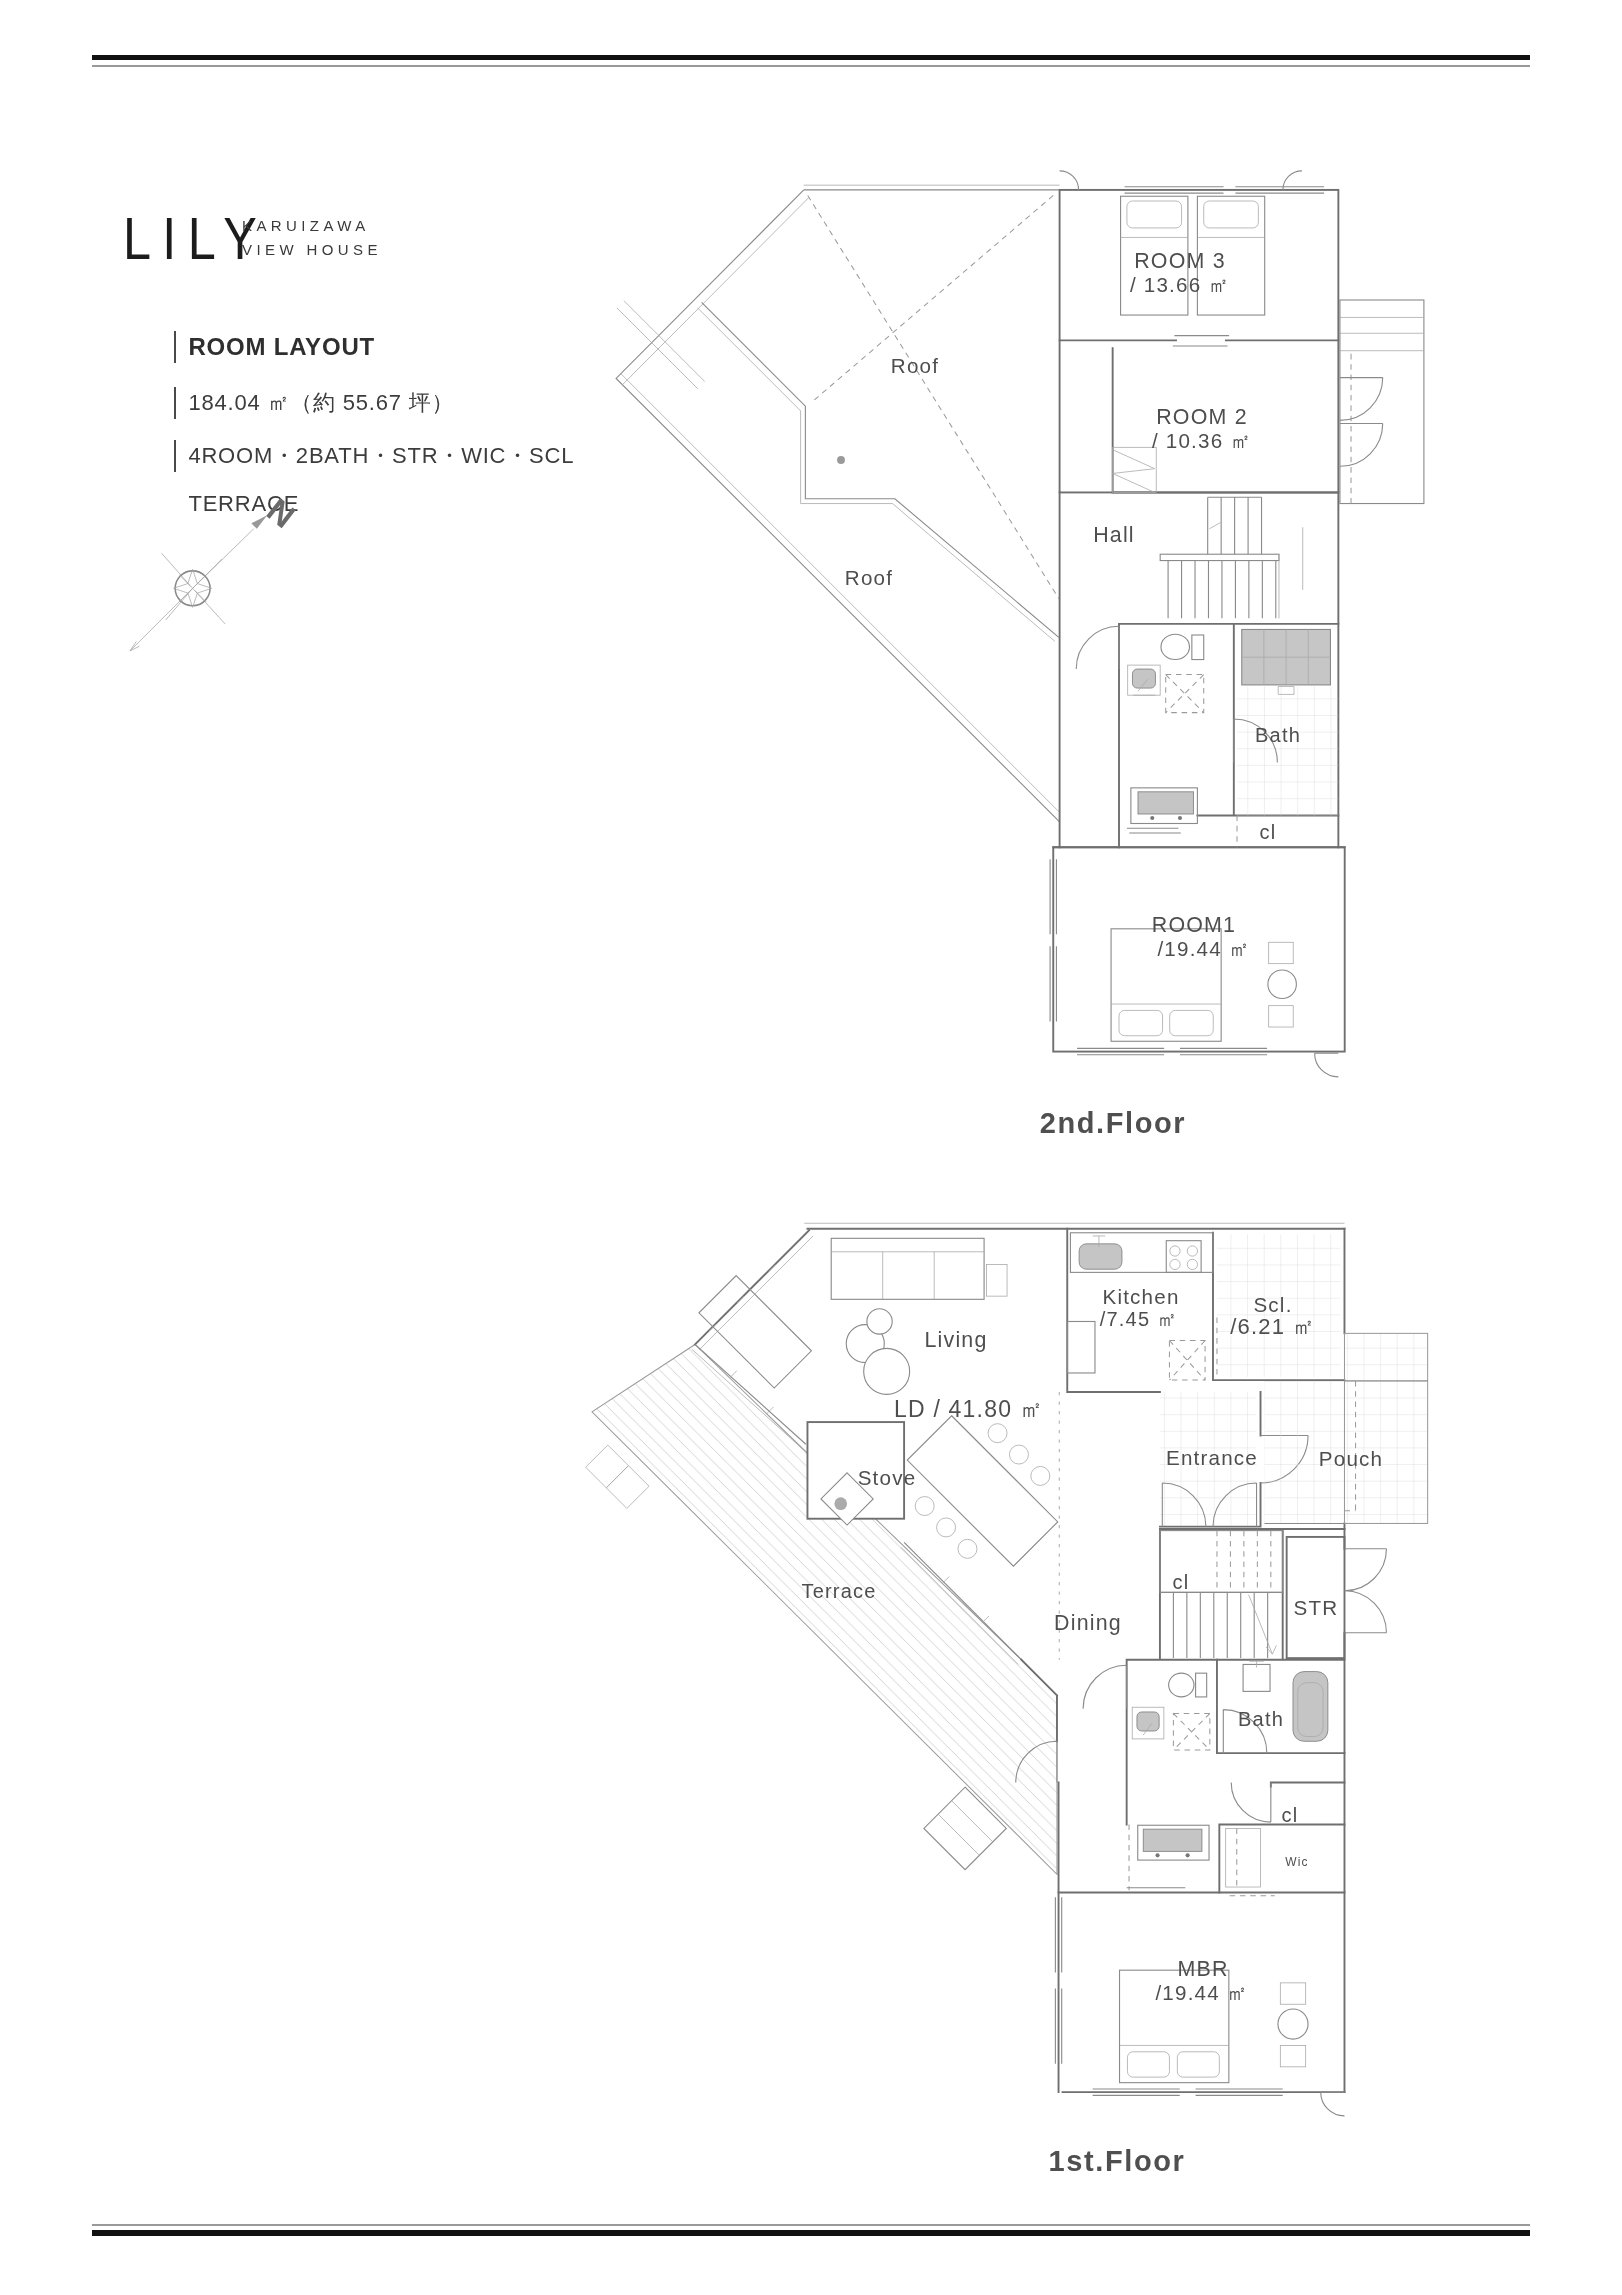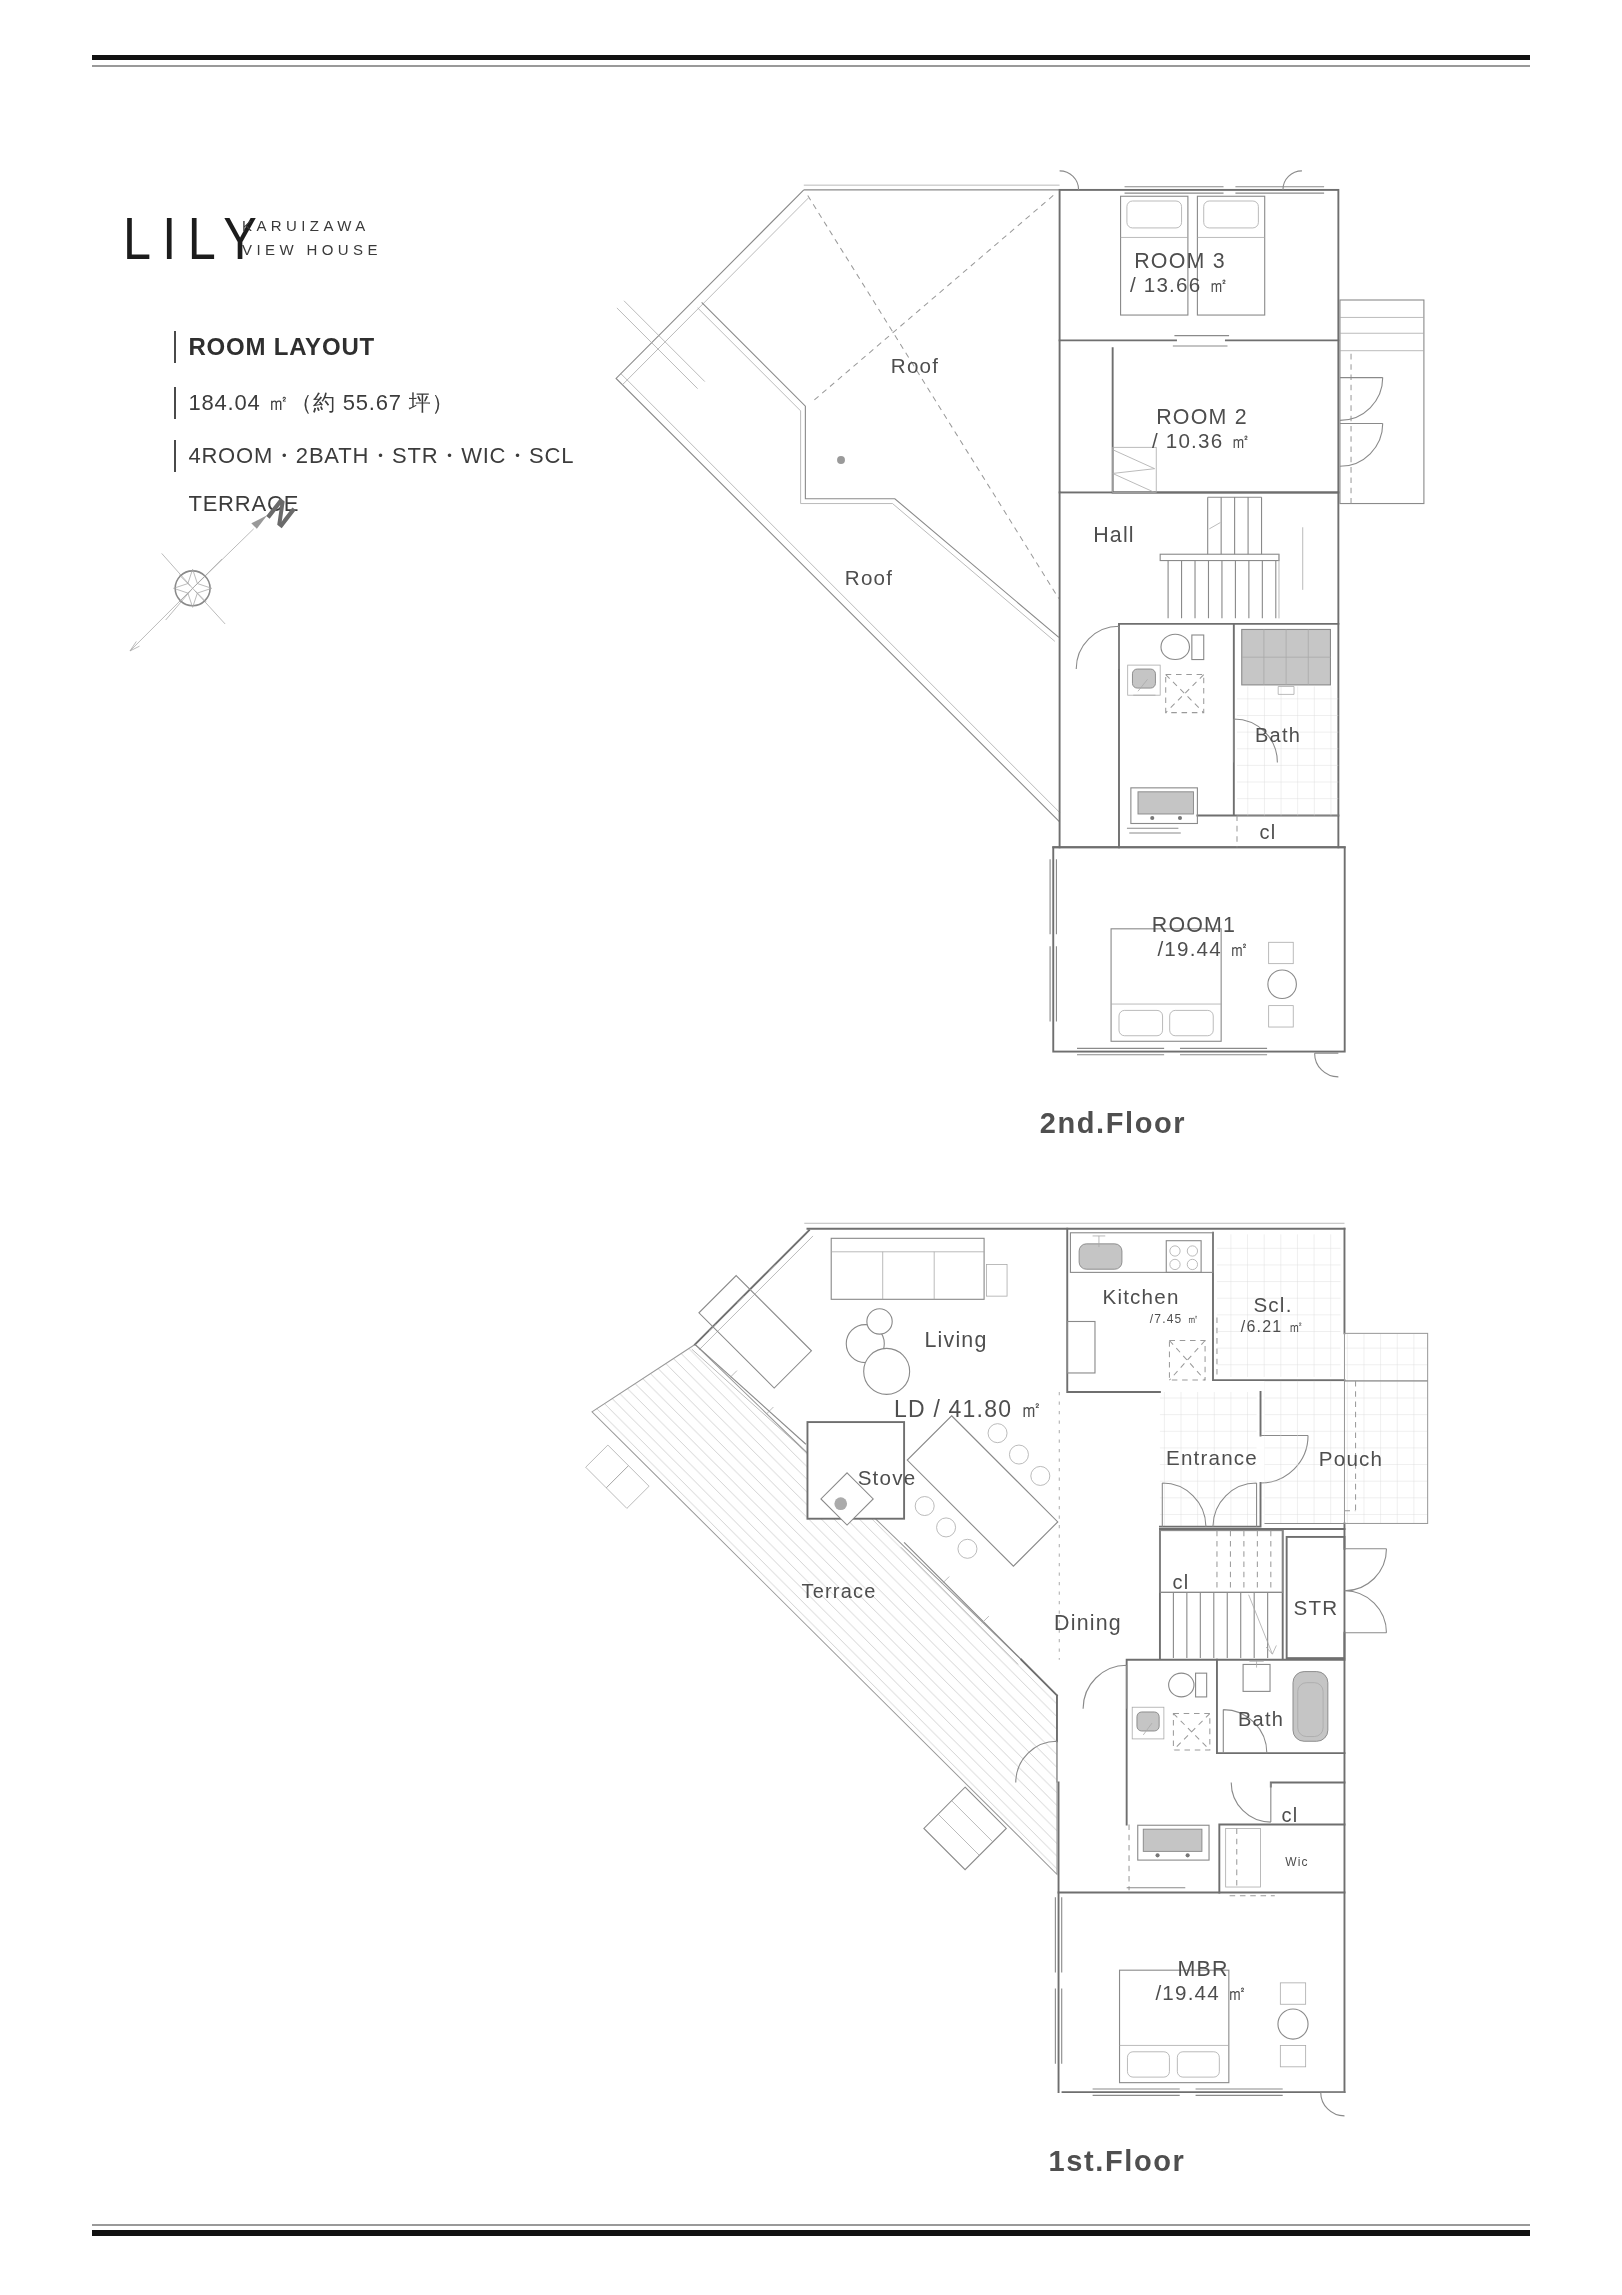--- a/index.html
+++ b/index.html
@@ -374,23 +374,23 @@
       <span class="plan-label" style="left: 1202px; top: 417px;">ROOM 2</span>
       <span class="plan-label" style="left: 1202px; top: 441px; font-size: 20.6px;">/ 10.36 ㎡</span>
       <span class="plan-label" style="left: 1114px; top: 535px;">Hall</span>
       <span class="plan-label" style="left: 1278px; top: 735px; font-size: 20px;">Bath</span>
       <span class="plan-label" style="left: 1268px; top: 832px; font-size: 20px;">cl</span>
       <span class="plan-label" style="left: 1194px; top: 925px;">ROOM1</span>
       <span class="plan-label" style="left: 1204px; top: 949px; font-size: 20.6px;">/19.44 ㎡</span>
     </div>
   <div class="abs" style="left:0;top:0;width:100%;height:100%;">
       <span class="plan-label" style="left: 1141px; top: 1297px; font-size: 20.6px;">Kitchen</span>
-      <span class="plan-label" style="left: 1139px; top: 1319px; font-size: 12px; margin-left: 36px;">/7.45 ㎡</span>
+      <span class="plan-label" style="left: 1139px; top: 1319px; font-size: 20px;">/7.45 ㎡</span>
       <span class="plan-label" style="left: 1273px; top: 1305px; font-size: 20.6px;">Scl.</span>
-      <span class="plan-label" style="left: 1273px; top: 1327px; font-size: 16px;">/6.21 ㎡</span>
+      <span class="plan-label" style="left: 1273px; top: 1327px; font-size: 22px;">/6.21 ㎡</span>
       <span class="plan-label" style="left: 956px; top: 1340px;">Living</span>
       <span class="plan-label" style="left: 969px; top: 1409px; font-size: 23px;">LD / 41.80 ㎡</span>
       <span class="plan-label" style="left: 1212px; top: 1458px; font-size: 20.6px;">Entrance</span>
       <span class="plan-label" style="left: 1351px; top: 1459px; font-size: 20.6px;">Pouch</span>
       <span class="plan-label" style="left: 887px; top: 1478px; font-size: 20.6px;">Stove</span>
       <span class="plan-label" style="left: 839px; top: 1591px; font-size: 20px;">Terrace</span>
       <span class="plan-label" style="left: 1088px; top: 1587px; margin-top: 36px;">Dining</span>
       <span class="plan-label" style="left: 1181px; top: 1582px; font-size: 20px;">cl</span>
       <span class="plan-label" style="left: 1316px; top: 1608px; font-size: 20.6px;">STR</span>
       <span class="plan-label" style="left: 1261px; top: 1719px; font-size: 20px;">Bath</span>

